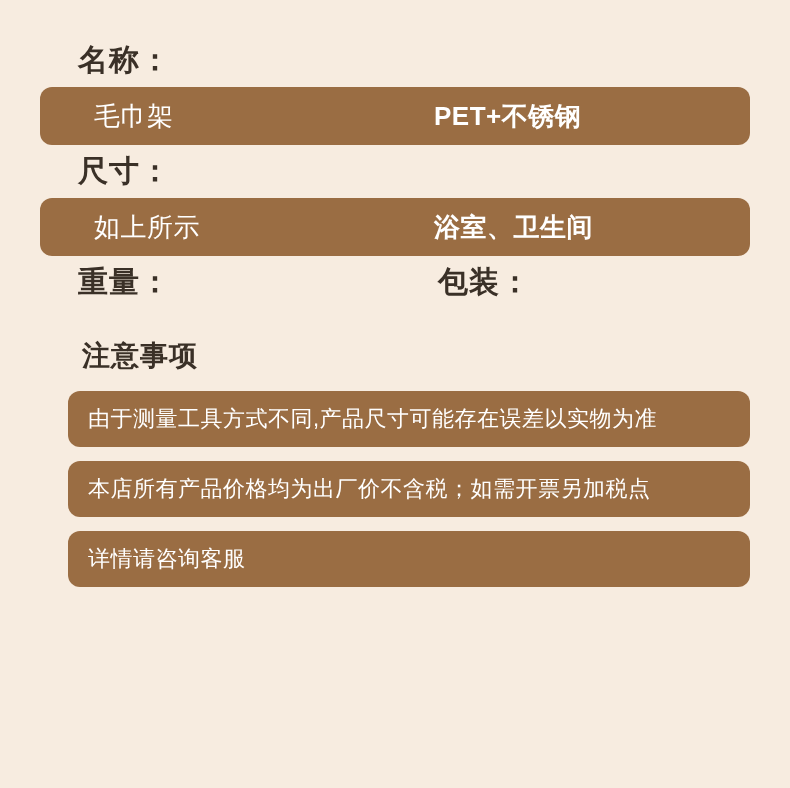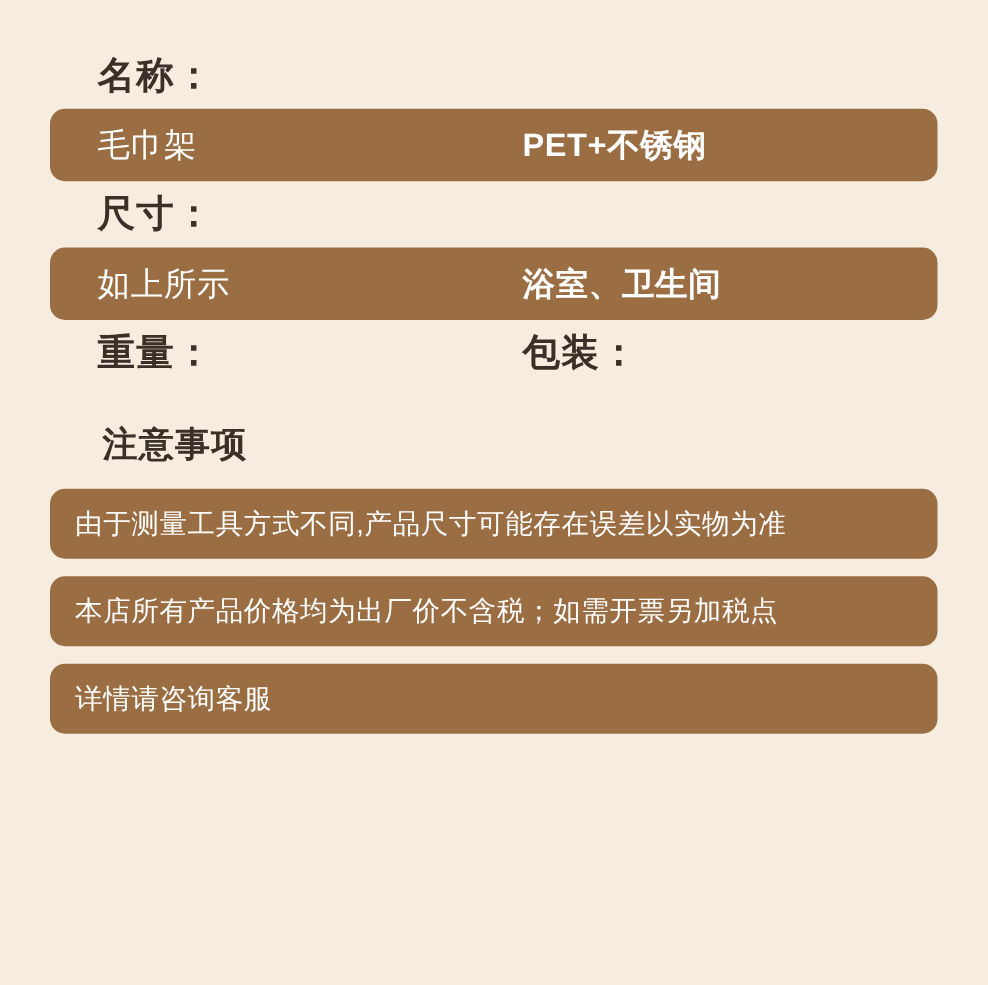--- a/index.html
+++ b/index.html
@@ -22,38 +22,40 @@
   }
 
   
   .spec-block {
     margin-bottom: 6px;
   }
   .spec-labels {
     display: flex;
     padding-left: 38px;
     margin-bottom: 6px;
+    gap: 20px;
   }
   .spec-label {
     font-size: 30px;
     color: #3a3027;
     font-weight: 600;
     letter-spacing: 1px;
   }
   .spec-label.col1 { width: 340px; }
   .spec-label.col2 { width: 300px; }
 
   .spec-bar {
     background: #9a6d43;
     border-radius: 12px;
     height: 58px;
     display: flex;
     align-items: center;
     padding-left: 38px;
     box-sizing: border-box;
+    justify-content: center;
   }
   .spec-value {
     font-size: 26px;
     color: #ffffff;
     letter-spacing: 0.5px;
   }
   .spec-value.col1 { width: 340px; }
   .spec-value.col2 { width: 300px; font-weight: bold; }
 
   
@@ -69,20 +71,21 @@
   .notice-bar {
     background: #9a6d43;
     border-radius: 12px;
     height: 56px;
     display: flex;
     align-items: center;
     padding-left: 20px;
     padding-right: 16px;
     box-sizing: border-box;
     margin-bottom: 14px;
+    margin-left: 28px;
   }
   .notice-text {
     font-size: 22px;
     color: #ffffff;
     letter-spacing: 0.5px;
   }
 </style>
 </head>
 <body>
 

